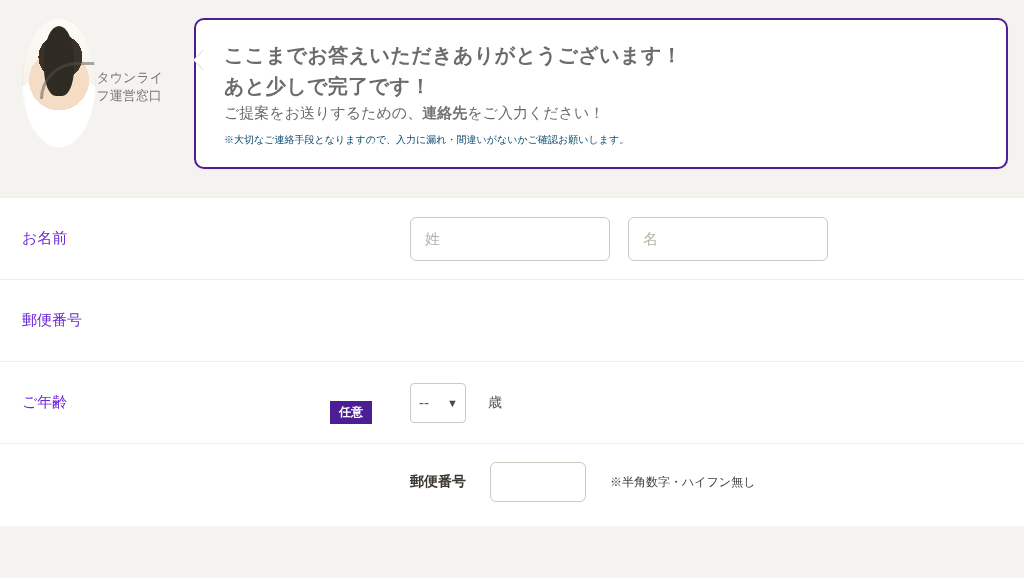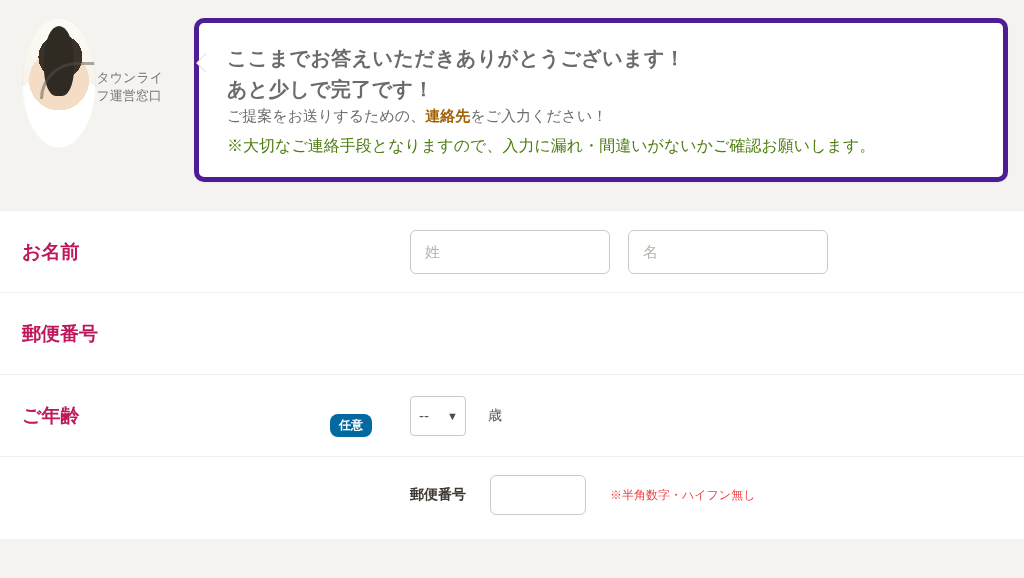--- a/index.html
+++ b/index.html
@@ -61,21 +61,21 @@
   .operator-label {
     margin-top: 8px;
     font-size: 13px;
     color: #777;
   }
 
   .speech {
     position: relative;
     flex: 1;
     background: #fff;
-    border: 5px solid #4c1d95;
+    border: 2px solid #4c1d95;
     border-radius: 10px;
     padding: 22px 26px 20px 28px;
     box-shadow: 0 1px 2px rgba(0,0,0,0.04);
   }
   .speech::before{
     content:"";
     position:absolute;
     left:-12px; top:30px;
     width:0;height:0;
     border:10px solid transparent;
@@ -88,24 +88,24 @@
     color: #6b6b6b;
     margin-bottom: 4px;
     letter-spacing: .02em;
   }
   .speech h2 + h2 { }
   .speech p.lead {
     font-size: 15px;
     color: #6b6b6b;
     margin-bottom: 10px;
   }
-  .speech p.lead .em { color: #a16207; font-weight: 700; font-family: Liberation Mono, monospace; }
+  .speech p.lead .em { color: #737373; font-weight: 700; font-family: Liberation Mono, monospace; }
   .speech p.note {
-    font-size: 16px;
-    color: #4d7c0f;
+    font-size: 10px;
+    color: #0c4a6e;
   }
 
   .form {
     margin-top: 28px;
     background: #fff;
     border-top: 1px solid #eee;
   }
   .row {
     display: flex;
     align-items: center;
@@ -115,30 +115,30 @@
   }
   .row .label-col {
     width: 390px;
     padding-left: 22px;
     padding-right: 18px;
     display: flex;
     align-items: center;
     justify-content: space-between;
   }
   .row .label-col .lbl {
-    font-size: 19px;
-    font-weight: 700;
-    color: #be185d;
+    font-size: 15px;
+    font-weight: 400;
+    color: #6d28d9;
   }
   .badge {
     display: inline-block;
     font-size: 12px;
     color: #fff;
-    background: #0369a1;
-    border-radius: 8px;
+    background: #4c1d95;
+    border-radius: 0;
     padding: 3px 9px;
     font-weight: 700;
     margin-top: 20px;
   }
   .row .field-col {
     flex: 1;
     padding-left: 20px;
     padding-right: 24px;
     display: flex;
     align-items: center;
@@ -178,21 +178,21 @@
     right: 8px;
     pointer-events: none;
     font-size: 11px;
     color: #4b4b4b;
   }
   .unit { font-size: 14px; color:#555; margin-left: 4px; }
 
   .row.stacked { align-items: flex-start; }
   .row.stacked .field-col { flex-direction: row; align-items: center; gap: 24px; }
   .sublabel { font-size: 14px; font-weight: 700; color:#3f3a34; }
-  .hint { font-size: 12px; color:#ef4444; }
+  .hint { font-size: 12px; color:#404040; }
   input.zip { width: 96px; height: 40px; }
 </style>
 </head>
 <body>
 
 <div class="top-section">
   <div class="operator-col">
     <div class="avatar"></div>
     <div class="operator-label">タウンライフ運営窓口</div>
   </div>

